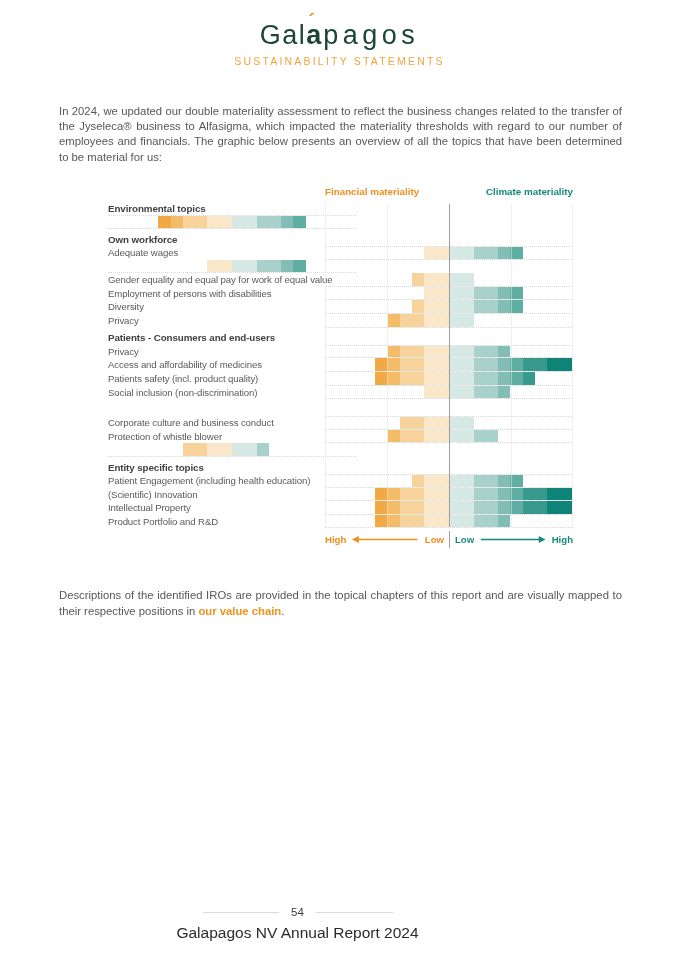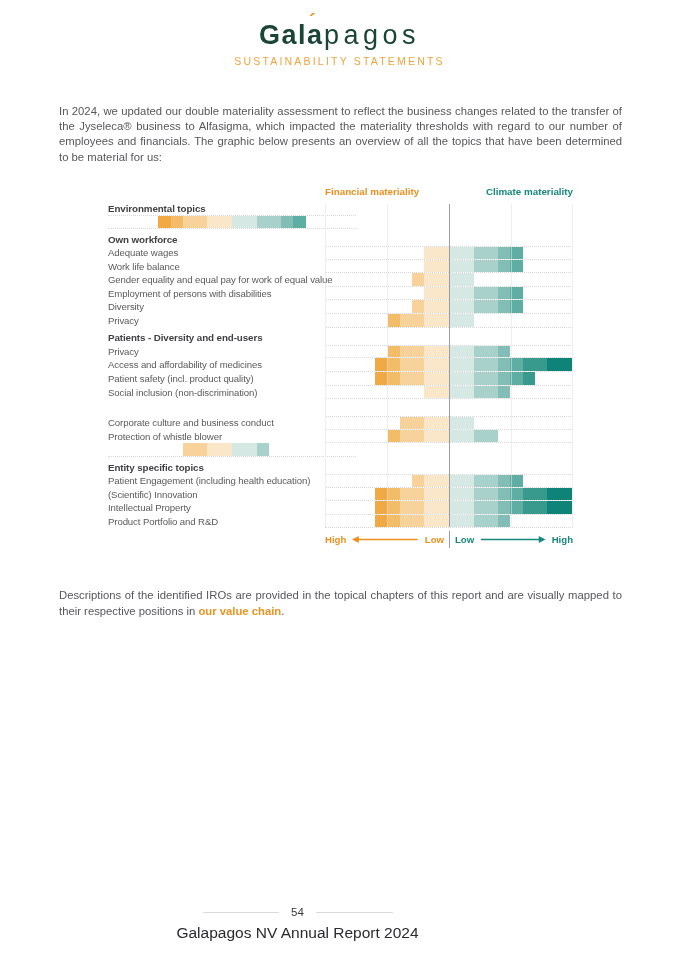--- a/index.html
+++ b/index.html
@@ -4,21 +4,21 @@
 <style>
   * { margin:0; padding:0; box-sizing:border-box; }
   html,body { background:#ffffff; }
   body {
     width:679px; height:960px; position:relative; overflow:hidden;
     font-family:"Liberation Sans", sans-serif; -webkit-font-smoothing:antialiased;
   }
   
   .logo-wrap { text-align:center; margin-top:20px; }
   .logo { display:inline-block; color:#1B4537; font-size:27px; line-height:30px; }
-  .lg-b { font-weight:700; letter-spacing:1.5px;margin-top:23px; }
+  .lg-b { font-weight:400; letter-spacing:1.5px;margin-top:23px; }
   .lg-a { position:relative; font-weight:800; }
   .lg-a .accent {
     position:absolute; top:-9px; left:2px; color:#EE9320;
     font-size:20px; font-weight:800; line-height:1;
   }
   .lg-r { font-weight:400; letter-spacing:4.5px; margin-left:2px; }
   .subtitle {
     text-align:center; color:#F2A43C; font-size:10.5px; letter-spacing:2.2px;
     margin-top:5px; font-weight:400;
   }
@@ -152,21 +152,20 @@
                 <div class="cell" style="width: 12.3px; background: rgb(213, 232, 228);"></div>
                 <div class="cell" style="width: 12.3px; background: rgb(213, 232, 228);"></div>
                 <div class="cell" style="width: 12.3px; background: rgb(167, 209, 202);"></div>
                 <div class="cell" style="width: 12.3px; background: rgb(167, 209, 202);"></div>
                 <div class="cell" style="width: 12.3px; background: rgb(130, 190, 181);"></div>
                 <div class="cell" style="width: 12.3px; background: rgb(95, 174, 163);"></div>
               </div>
             </div>
           </div>
           <div class="grow item-row">
-            <div class="row-label">Work life balance</div>
             <div class="row-canvas">
               <div class="bar bar-left">
                 <div class="cell" style="width: 12.3px; background: rgb(250, 230, 201);"></div>
                 <div class="cell" style="width: 12.3px; background: rgb(250, 230, 201);"></div>
               </div>
               <div class="bar bar-right">
                 <div class="cell" style="width: 12.3px; background: rgb(213, 232, 228);"></div>
                 <div class="cell" style="width: 12.3px; background: rgb(213, 232, 228);"></div>
                 <div class="cell" style="width: 12.3px; background: rgb(167, 209, 202);"></div>
                 <div class="cell" style="width: 12.3px; background: rgb(167, 209, 202);"></div>
@@ -236,21 +235,21 @@
               </div>
               <div class="bar bar-right">
                 <div class="cell" style="width: 12.3px; background: rgb(213, 232, 228);"></div>
                 <div class="cell" style="width: 12.3px; background: rgb(213, 232, 228);"></div>
               </div>
             </div>
           </div>
         </div>
         <div class="group">
           <div class="grow group-header">
-            <div class="row-label">Patients - Diversity and end-users</div>
+            <div class="row-label">Patients - Consumers and end-users</div>
             <div class="row-canvas"></div>
           </div>
           <div class="grow item-row first">
             <div class="row-label">Privacy</div>
             <div class="row-canvas">
               <div class="bar bar-left">
                 <div class="cell" style="width: 12.3px; background: rgb(250, 230, 201);"></div>
                 <div class="cell" style="width: 12.3px; background: rgb(250, 230, 201);"></div>
                 <div class="cell" style="width: 12.3px; background: rgb(247, 210, 155);"></div>
                 <div class="cell" style="width: 12.3px; background: rgb(247, 210, 155);"></div>
@@ -284,21 +283,21 @@
                 <div class="cell" style="width: 12.3px; background: rgb(130, 190, 181);"></div>
                 <div class="cell" style="width: 12.3px; background: rgb(95, 174, 163);"></div>
                 <div class="cell" style="width: 12.3px; background: rgb(55, 154, 141);"></div>
                 <div class="cell" style="width: 12.3px; background: rgb(55, 154, 141);"></div>
                 <div class="cell" style="width: 12.3px; background: rgb(14, 132, 120);"></div>
                 <div class="cell" style="width: 12.3px; background: rgb(14, 132, 120);"></div>
               </div>
             </div>
           </div>
           <div class="grow item-row">
-            <div class="row-label">Patient safety (incl. product quality)</div>
+            <div class="row-label">Patients safety (incl. product quality)</div>
             <div class="row-canvas">
               <div class="bar bar-left">
                 <div class="cell" style="width: 12.3px; background: rgb(250, 230, 201);"></div>
                 <div class="cell" style="width: 12.3px; background: rgb(250, 230, 201);"></div>
                 <div class="cell" style="width: 12.3px; background: rgb(247, 210, 155);"></div>
                 <div class="cell" style="width: 12.3px; background: rgb(247, 210, 155);"></div>
                 <div class="cell" style="width: 12.3px; background: rgb(243, 188, 105);"></div>
                 <div class="cell" style="width: 12.3px; background: rgb(240, 169, 69);"></div>
               </div>
               <div class="bar bar-right">

